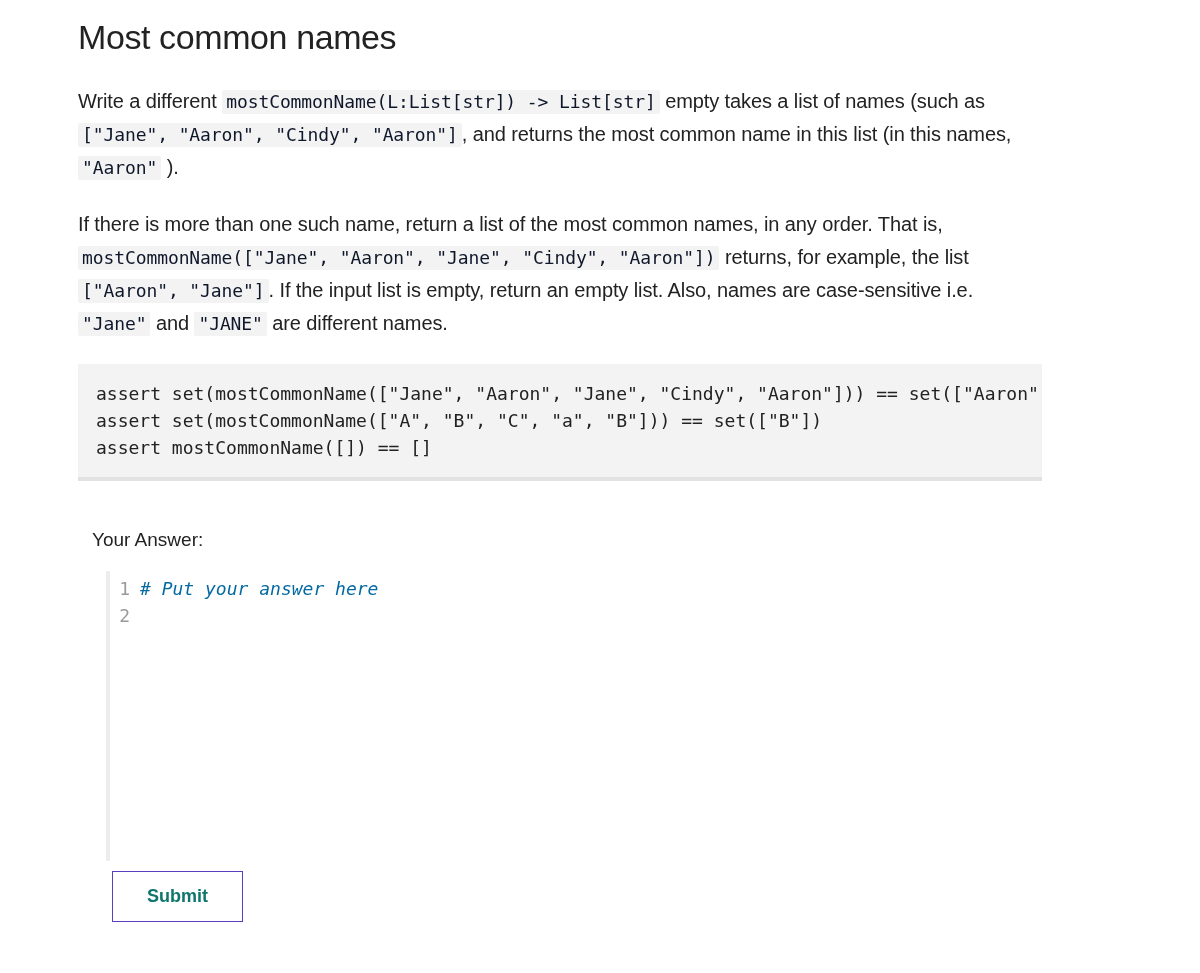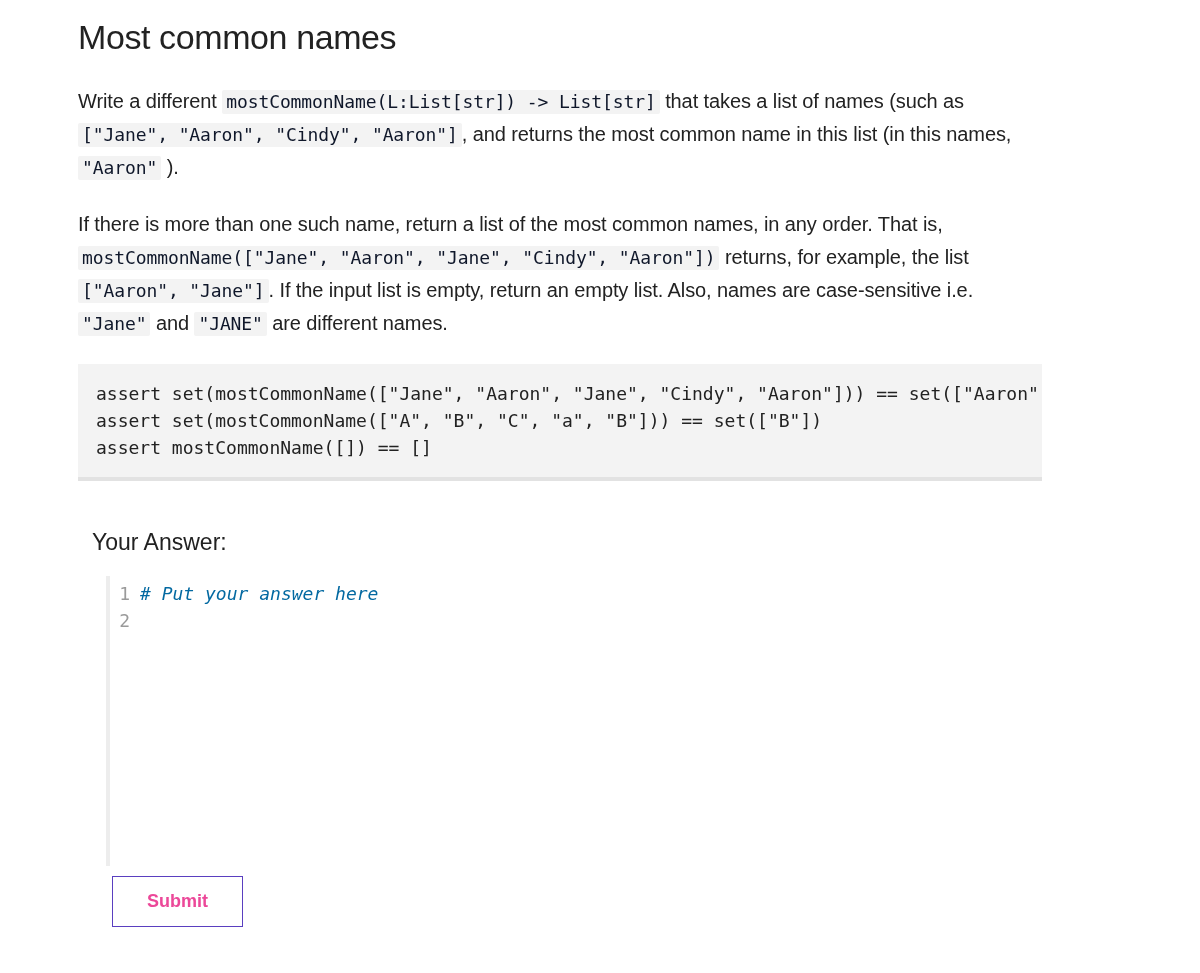--- a/index.html
+++ b/index.html
@@ -43,21 +43,21 @@
     font-family: "Menlo", "Consolas", "DejaVu Sans Mono", monospace;
     font-size: 18px;
     line-height: 1.5;
     color: #222;
     margin: 0 0 10px 0;
     overflow-x: auto;
     white-space: pre;
     border-bottom: 4px solid #e2e2e2;
   }
   .answer-heading {
-    font-size: 23px;
+    font-size: 19px;
     font-weight: 400;
     margin: 48px 0 20px 14px;
     color: #222;
   }
   .editor-wrap {
     margin-left: 28px;
     border-left: 4px solid #ededed;
   }
   .editor {
     display: flex;
@@ -80,38 +80,38 @@
     line-height: 1.5;
   }
   .comment {
     color: #0369a1;
     font-style: italic;
   }
   .submit-btn {
     margin: 10px 0 0 34px;
     display: inline-block;
     border: 1.5px solid #5a3fc0;
-    color: #ec4899;
+    color: #0f766e;
     background: #fff;
     font-size: 18px;
     font-weight: 600;
     padding: 14px 34px;
     cursor: pointer;
     font-family: inherit;
   }
 </style>
 </head>
 <body>
 
 <div class="page">
 
   <h1 class="title">Most common names</h1>
 
   <p class="para">
-    <span>Write a different </span><code class="inline">mostCommonName(L:List[str]) -&gt; List[str]</code><span> that takes a list of names (such as </span><code class="inline">["Jane", "Aaron", "Cindy", "Aaron"]</code><span>, and returns the most common name in this list (in this names, </span><code class="inline">"Aaron"</code><span> ).</span>
+    <span>Write a different </span><code class="inline">mostCommonName(L:List[str]) -&gt; List[str]</code><span> empty takes a list of names (such as </span><code class="inline">["Jane", "Aaron", "Cindy", "Aaron"]</code><span>, and returns the most common name in this list (in this names, </span><code class="inline">"Aaron"</code><span> ).</span>
   </p>
 
   <p class="para">
     <span>If there is more than one such name, return a list of the most common names, in any order. That is, </span><code class="inline">mostCommonName(["Jane", "Aaron", "Jane", "Cindy", "Aaron"])</code><span> returns, for example, the list </span><code class="inline">["Aaron", "Jane"]</code><span>. If the input list is empty, return an empty list. Also, names are case-sensitive i.e. </span><code class="inline">"Jane"</code><span> and </span><code class="inline">"JANE"</code><span> are different names.</span>
   </p>
 
   <pre class="codeblock">assert set(mostCommonName(["Jane", "Aaron", "Jane", "Cindy", "Aaron"])) == set(["Aaron", "Jane"])
 assert set(mostCommonName(["A", "B", "C", "a", "B"])) == set(["B"])
 assert mostCommonName([]) == []</pre>
 

